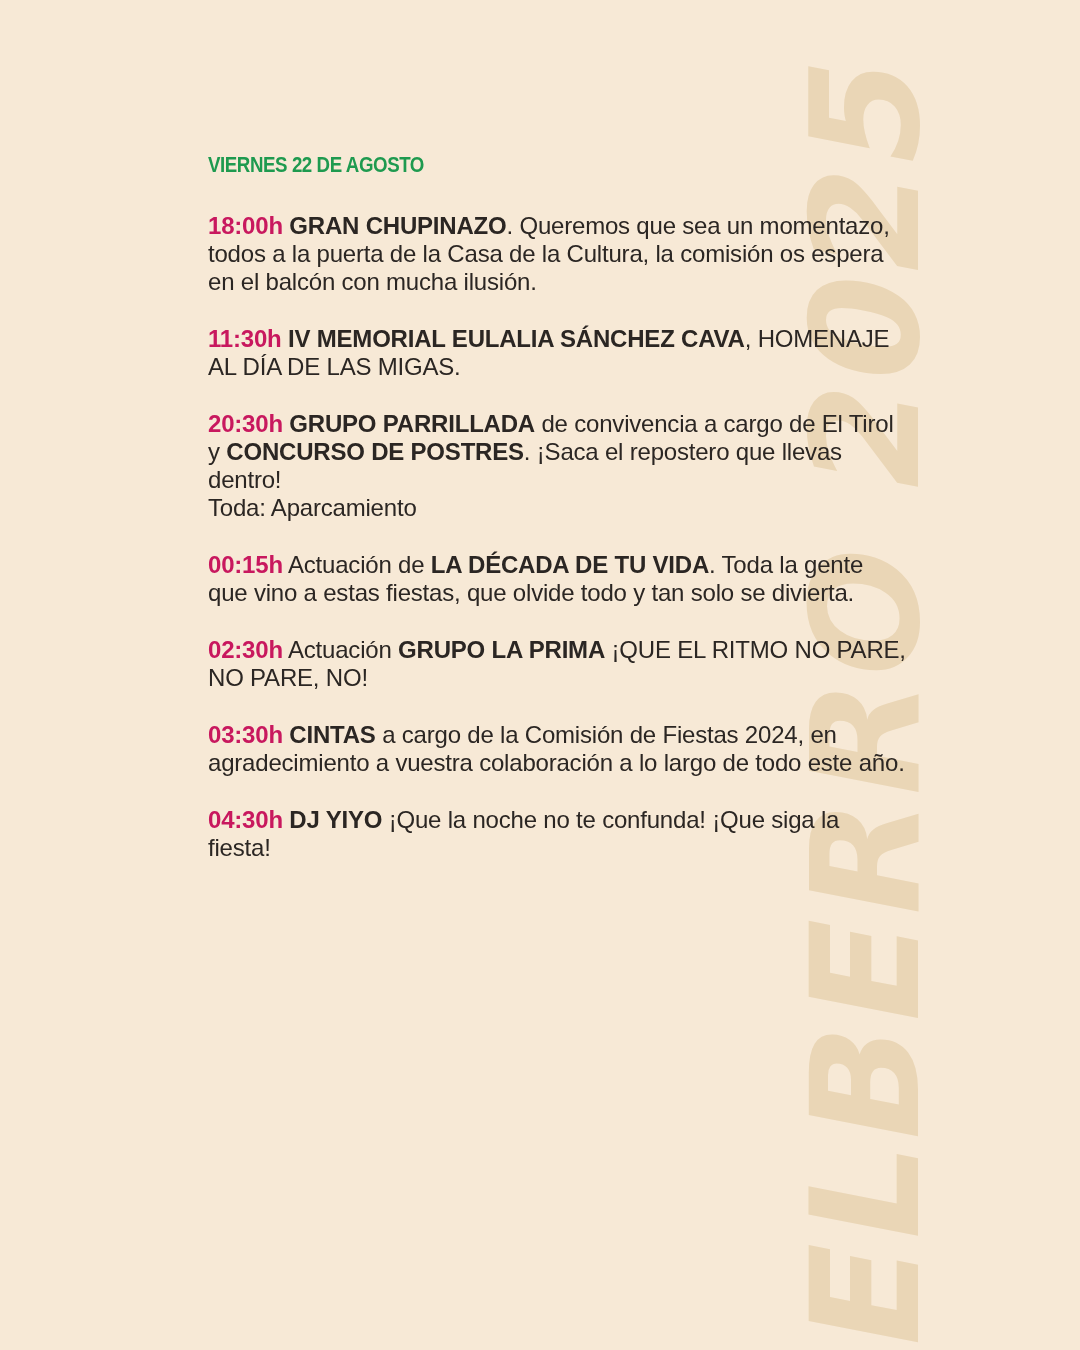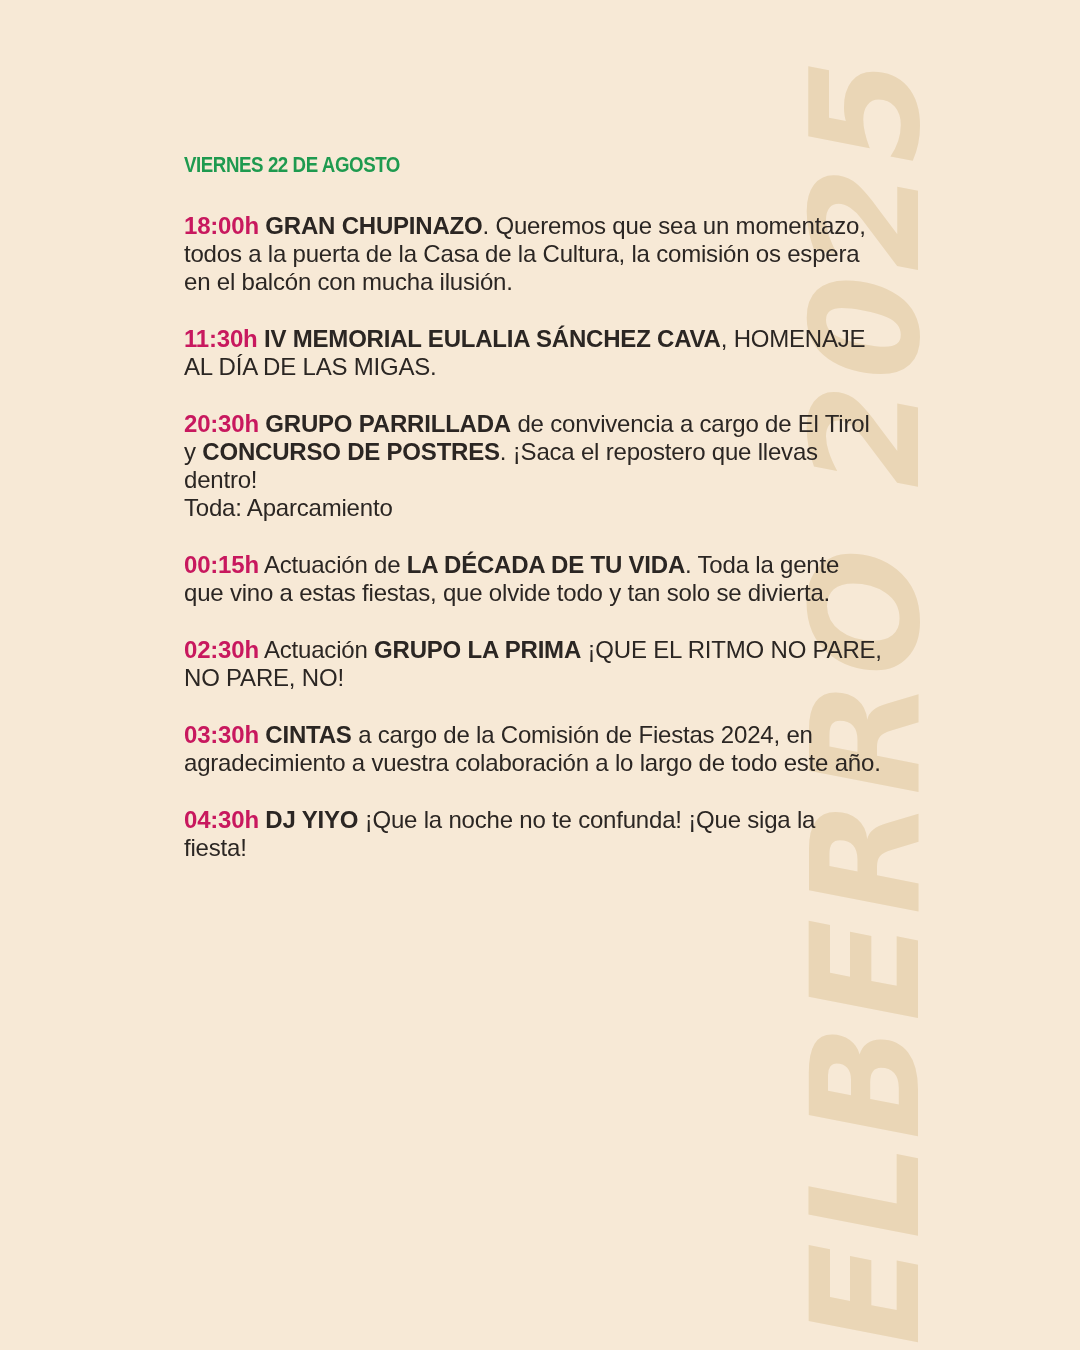--- a/index.html
+++ b/index.html
@@ -18,21 +18,21 @@
     font-weight:bold;
     font-style:italic;
     font-size:150px;
     letter-spacing:4px;
     color:#ead6b6;
     z-index:0;
     line-height:1;
   }
   .content {
     position:absolute;
-    left:184px; top:150px;
+    left:208px; top:150px;
     width:700px;
     z-index:1;
   }
   .day-title {
     font-family:"Liberation Sans", sans-serif;
     color:#1e9a4f;
     font-weight:bold;
     font-size:22px;
     letter-spacing:-0.5px;
     transform:scaleX(0.85);

